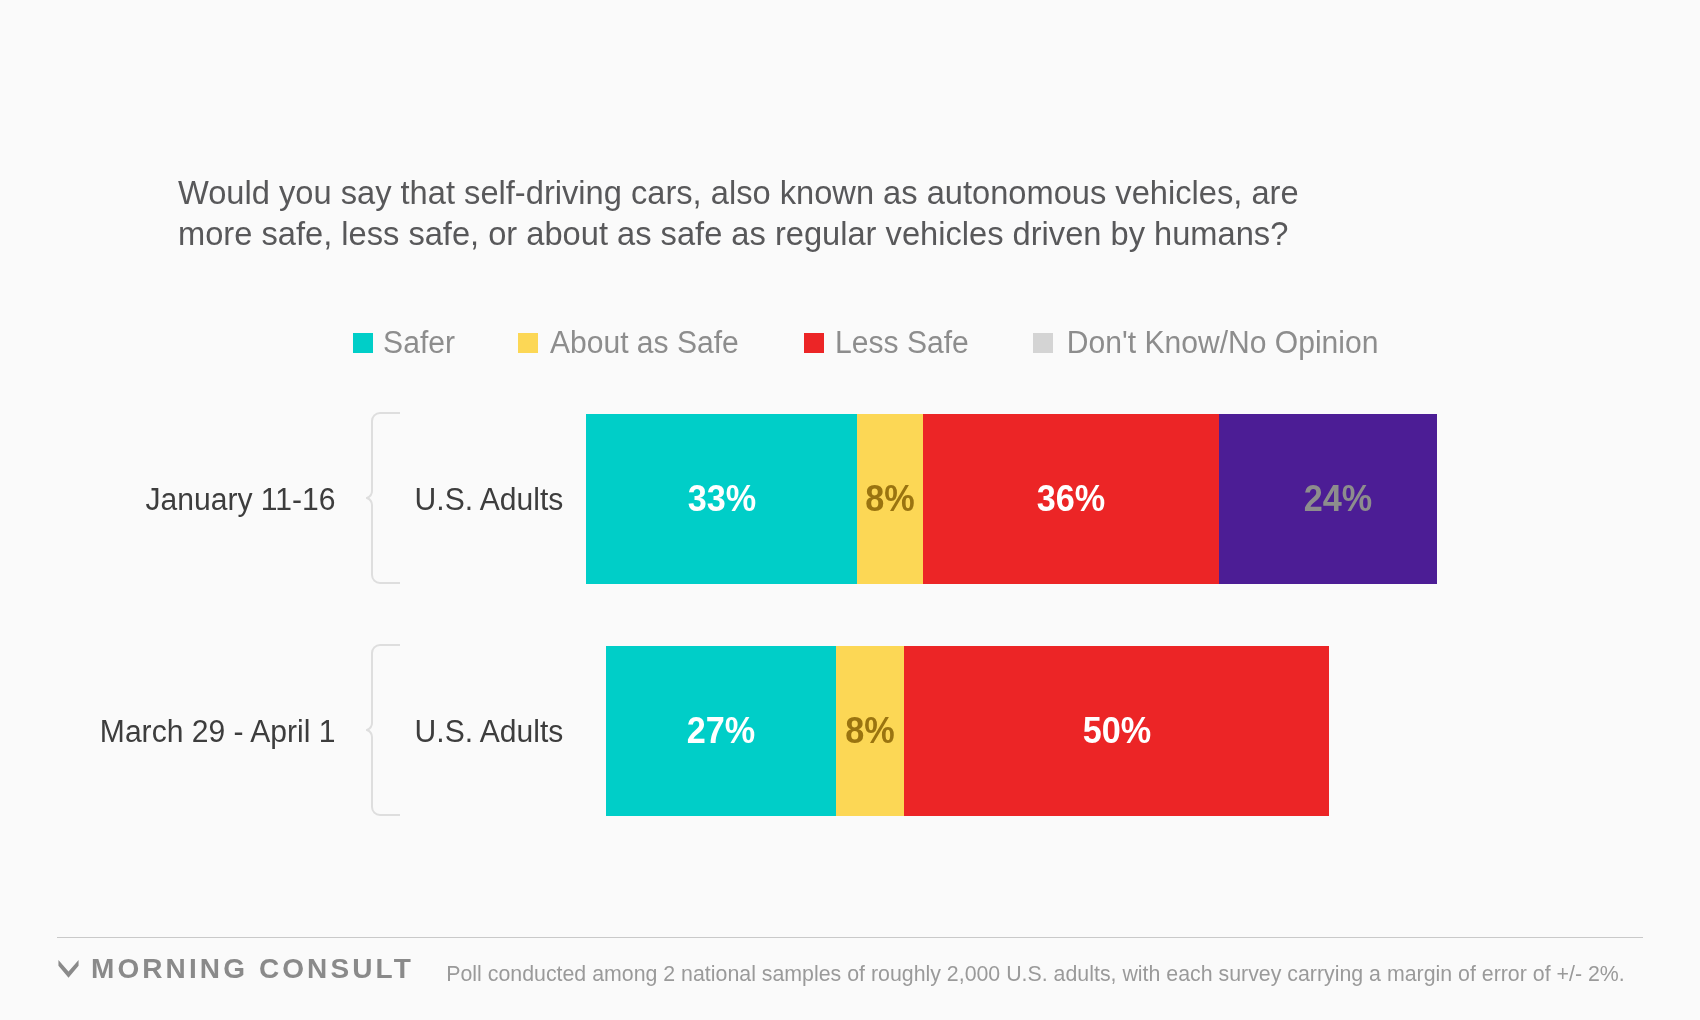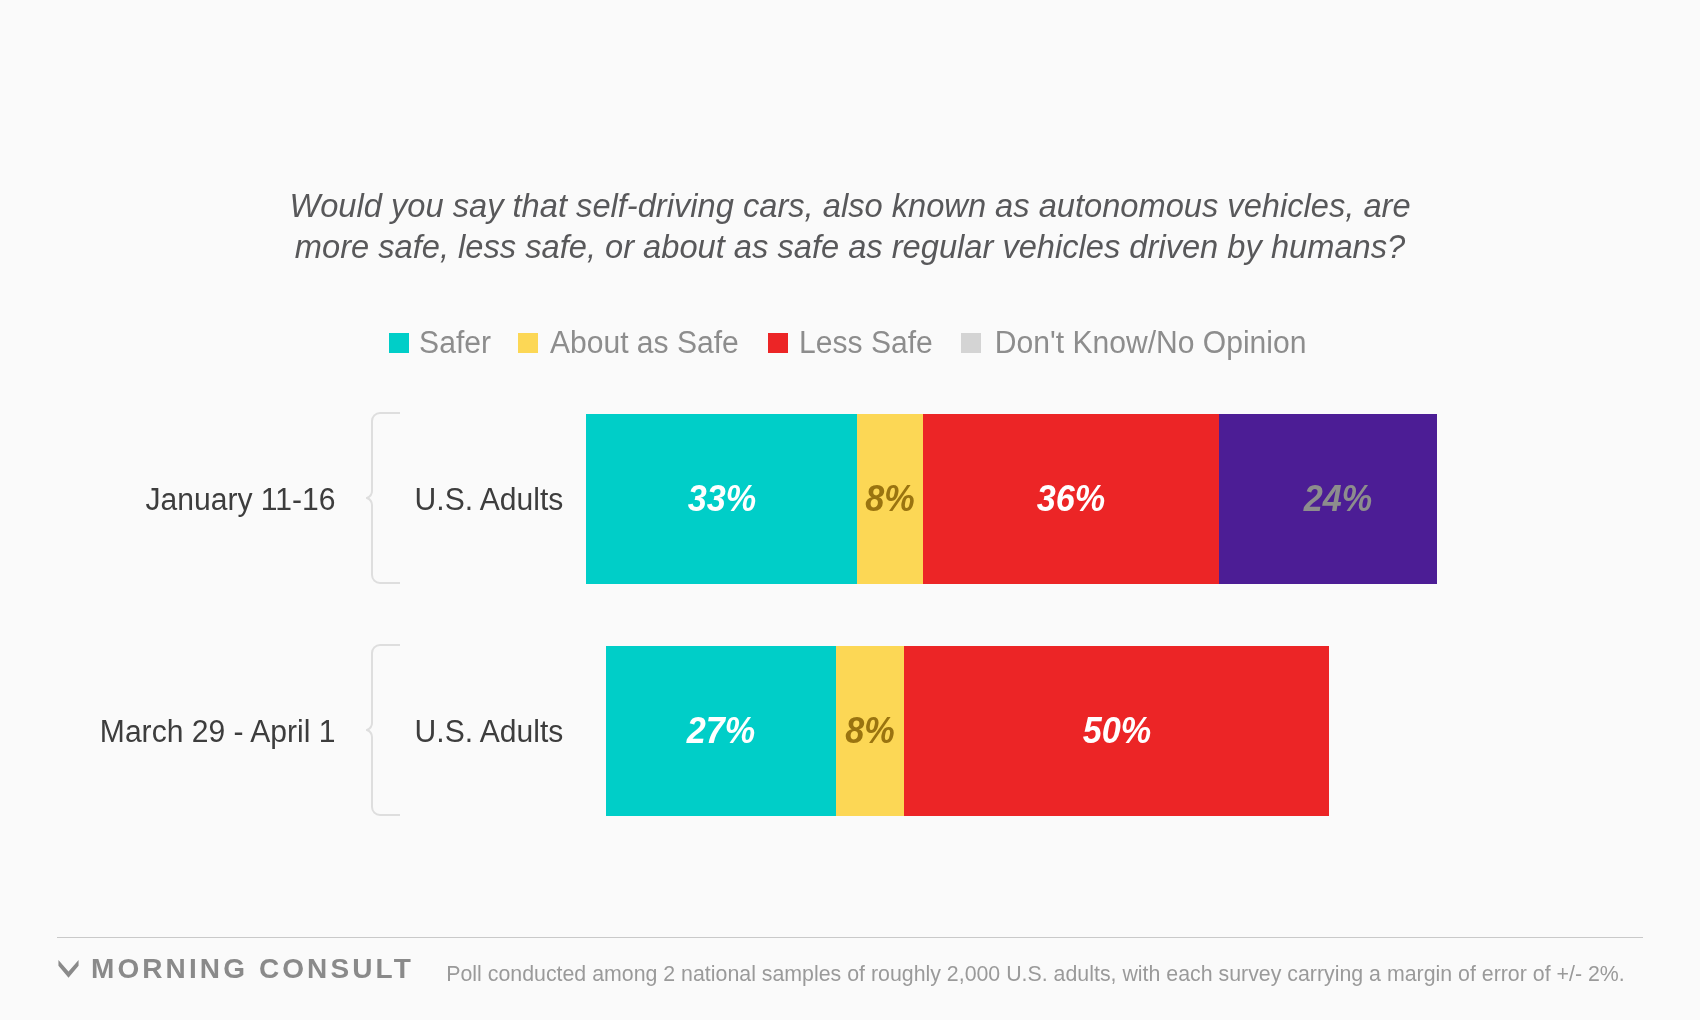--- a/index.html
+++ b/index.html
@@ -35,25 +35,24 @@
     font-size: 47px;
     line-height: 55px;
     color: #3d3d3d;
     letter-spacing: -0.3px;
     transform: scaleX(0.94);
   }
 
   
   .subtitle-block {
     position: absolute;
-    top: 185px;
+    top: 172px;
     left: 150px;
     width: 1400px;
-    text-align: center;
-    font-style: italic;
+    text-align: left;
   }
   .subtitle-line {
     font-family: "Liberation Sans Narrow", "Liberation Sans", sans-serif;
     font-weight: normal;
     font-size: 34px;
     line-height: 41px;
     color: #58585a;
     transform: scaleX(0.96);
   }
 
@@ -65,20 +64,21 @@
     width: 1700px;
     display: flex;
     justify-content: center;
     align-items: center;
     gap: 26px;
   }
   .legend-item {
     display: flex;
     align-items: center;
     gap: 9px;
+    margin-left: 36px;
   }
   .legend-swatch {
     width: 20px;
     height: 20px;
     display: block;
     flex: none;
   }
   .legend-label {
     font-family: "Liberation Sans Narrow", "Liberation Sans", sans-serif;
     font-size: 31px;
@@ -139,21 +139,20 @@
     transform: scaleX(0.97);
   }
 
   .bar {
     position: absolute;
     left: 586px;
     top: 18px;
     width: 851px;
     height: 170px;
     display: flex;
-    font-style: italic;
   }
   .seg {
     height: 100%;
     display: flex;
     align-items: center;
     justify-content: center;
     overflow: hidden;
   }
   .seg-value {
     font-family: "Liberation Sans Narrow", "Liberation Sans", sans-serif;

